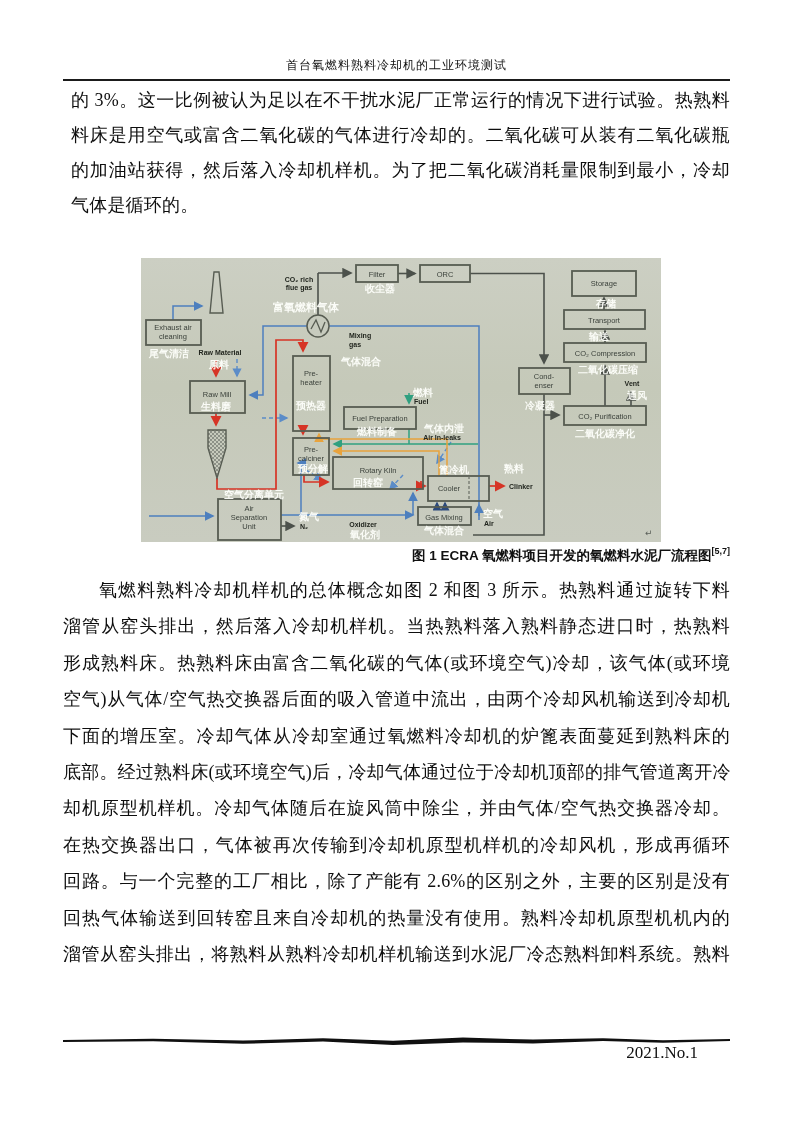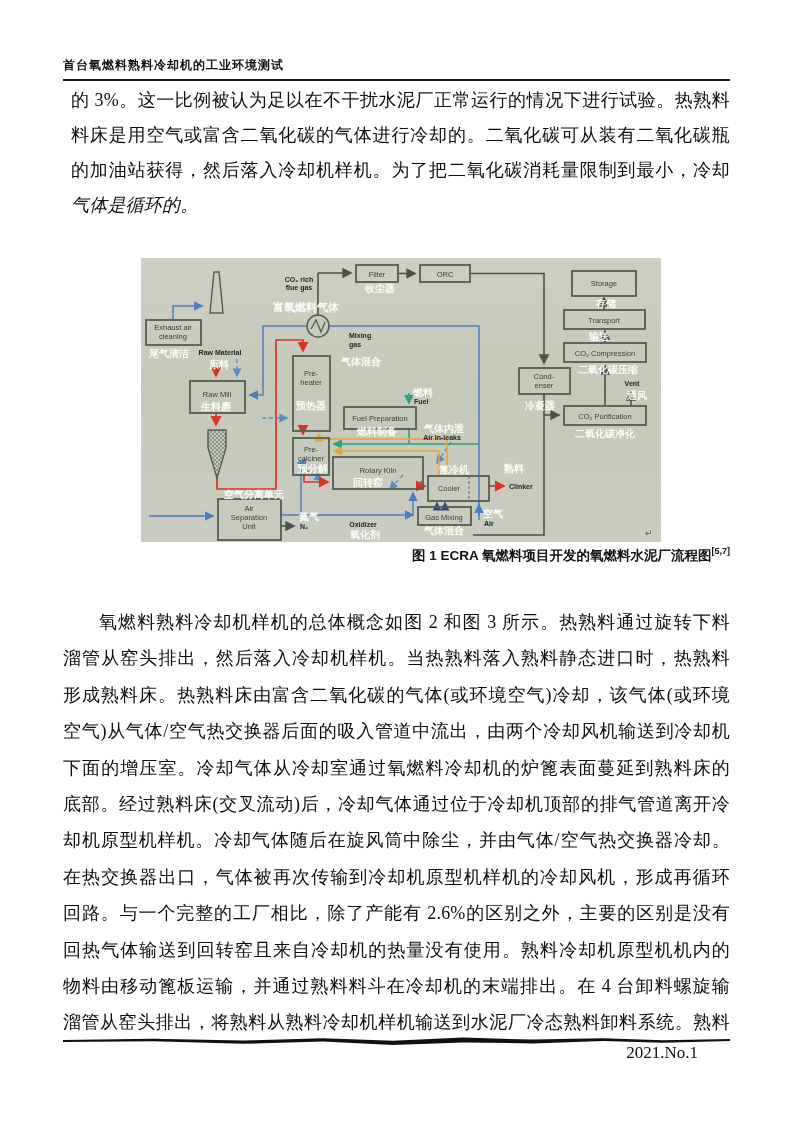--- a/index.html
+++ b/index.html
@@ -2,37 +2,37 @@
 <html><head>
 <meta charset="utf-8">
 <style>
   html,body{margin:0;padding:0;background:#888;}
   .page{
     position:relative;width:793px;height:1122px;background:#ffffff;
     font-family:"Liberation Serif","DejaVu Serif",serif;color:#151515;
     overflow:hidden;margin:0 auto;
   }
   .header-title{
-    position:absolute;top:57px;left:63px;width:667px;
-    font-size:12px;letter-spacing:1px;color:#111;font-weight:bold;
+    position:absolute;top:57px;left:63px;width:667px;text-align:center;
+    font-size:12px;letter-spacing:1px;color:#111;
   }
   .header-rule{
     position:absolute;top:79px;left:63px;width:667px;height:0;
     border-top:2px solid #1b1b1b;
   }
   .para{position:absolute;left:63px;width:667px;font-size:18px;color:#0e0e0e;}
   .p1{top:83px;}
-  .p2{top:604px;}
+  .p2{top:572px;}
   .p1 .tline{height:35px;line-height:35px;margin-left:8px;}
   .p2 .tline{height:36.4px;line-height:36.4px;}
   .tline{
     white-space:nowrap;text-align:justify;text-align-last:justify;
     letter-spacing:0.2px;
   }
-  .tline.noj{text-align-last:left;font-style:italic;}
+  .tline.noj{text-align-last:left;}
   .tline.ind{text-indent:36px;}
   .figure-wrap{
     position:absolute;left:141px;top:258px;width:520px;height:284px;
   }
   .caption{
     position:absolute;top:546px;left:63px;width:667px;text-align:right;
     font-family:"Liberation Sans","DejaVu Sans",sans-serif;
     font-weight:bold;font-size:13.5px;color:#111;
   }
   .caption sup{font-size:9px;}
@@ -260,26 +260,25 @@
   <div class="caption">
     <span>图 1  ECRA 氧燃料项目开发的氧燃料水泥厂流程图</span><sup>[5,7]</sup>
   </div>
 
   <div class="para p2">
     <div class="tline ind">氧燃料熟料冷却机样机的总体概念如图 2 和图 3 所示。热熟料通过旋转下料</div>
     <div class="tline">溜管从窑头排出，然后落入冷却机样机。当热熟料落入熟料静态进口时，热熟料</div>
     <div class="tline">形成熟料床。热熟料床由富含二氧化碳的气体(或环境空气)冷却，该气体(或环境</div>
     <div class="tline">空气)从气体/空气热交换器后面的吸入管道中流出，由两个冷却风机输送到冷却机</div>
     <div class="tline">下面的增压室。冷却气体从冷却室通过氧燃料冷却机的炉篦表面蔓延到熟料床的</div>
-    <div class="tline">底部。经过熟料床(交叉流动)后，冷却气体通过位于冷却机顶部的排气管道离开冷</div>
+    <div class="tline">底部。经过熟料床(或环境空气)后，冷却气体通过位于冷却机顶部的排气管道离开冷</div>
     <div class="tline">却机原型机样机。冷却气体随后在旋风筒中除尘，并由气体/空气热交换器冷却。</div>
     <div class="tline">在热交换器出口，气体被再次传输到冷却机原型机样机的冷却风机，形成再循环</div>
     <div class="tline">回路。与一个完整的工厂相比，除了产能有 2.6%的区别之外，主要的区别是没有</div>
     <div class="tline">回热气体输送到回转窑且来自冷却机的热量没有使用。熟料冷却机原型机机内的</div>
-    <div class="tline">物料由移动篦板运输，并通过熟料料斗在冷却机的末端排出。在 4 台卸料螺旋输</div>
     <div class="tline">溜管从窑头排出，将熟料从熟料冷却机样机输送到水泥厂冷态熟料卸料系统。熟料</div>
   </div>
 
   <div class="footer-rule">
     <svg width="667" height="10" viewBox="0 0 667 10" xmlns="http://www.w3.org/2000/svg">
       <path fill="#101010" d="M0,4 L90,2.8 L180,4.6 L260,2.2 L330,4.8 L400,1.6 L470,3.6 L540,2.2 L600,4.2 L667,3
            L667,5 L600,6.8 L540,5 L470,7.4 L400,6.4 L330,9 L260,5.6 L180,7.8 L90,5.2 L0,6 Z"></path>
     </svg>
   </div>
   <div class="footer-issue">2021.No.1</div>

